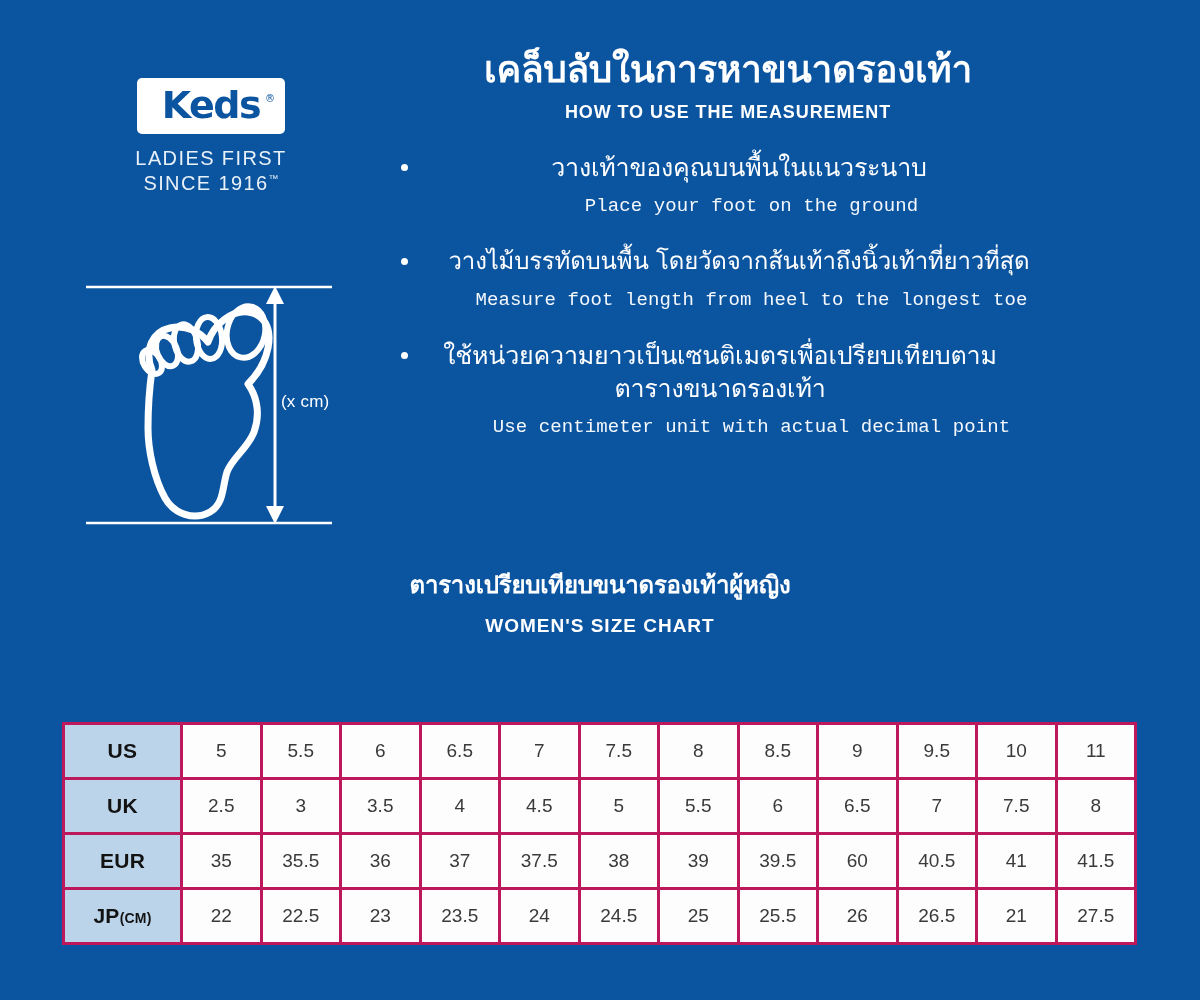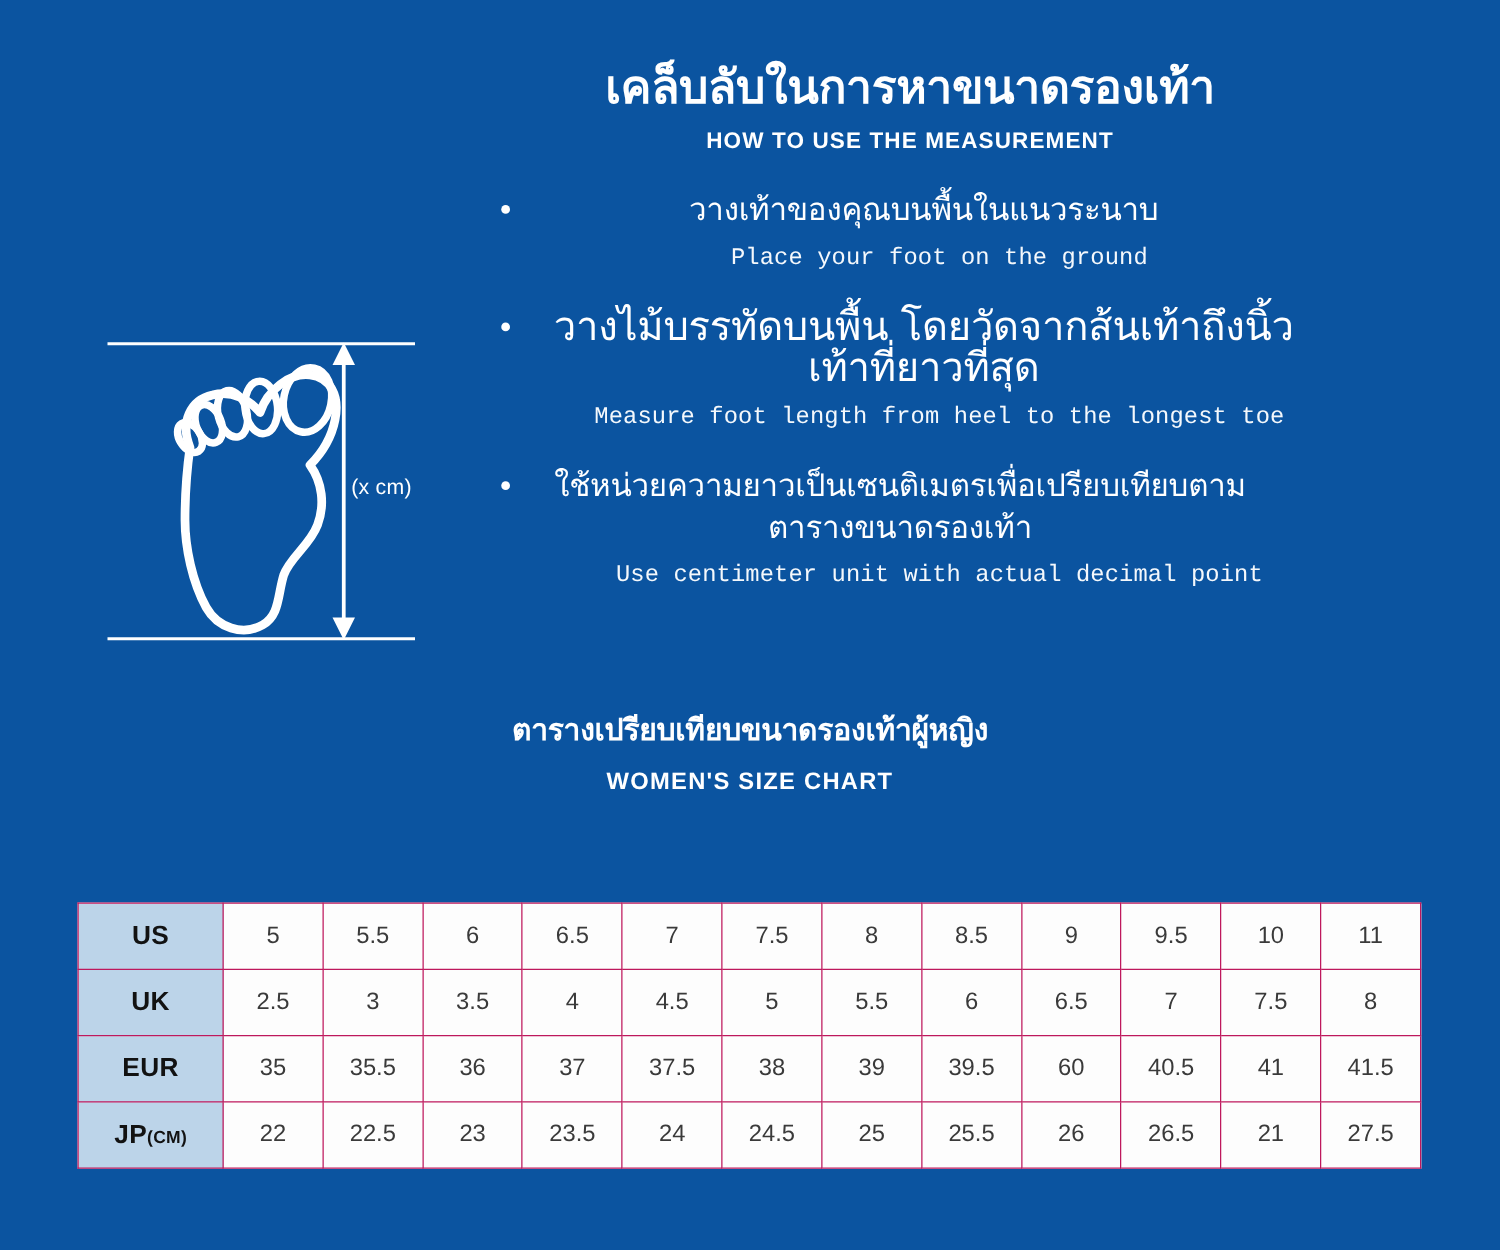--- a/index.html
+++ b/index.html
@@ -78,21 +78,21 @@
   .brand-tm {
     font-size: 10px;
     vertical-align: super;
     letter-spacing: 0;
   }
 
   
   .foot-wrap {
     position: absolute;
     left: 82px;
-    top: 268px;
+    top: 280px;
     width: 270px;
     height: 250px;
   }
   .foot-svg { display: block; }
   .xcm-label {
     position: absolute;
     left: 281px;
     top: 380px;
     font-size: 17px;
     color: #ffffff;
@@ -144,21 +144,21 @@
   }
   .step-en {
     font-family: Liberation Mono, monospace;
     font-size: 19px;
     line-height: 26px;
     margin-top: 9px;
     margin-left: 25px;
     letter-spacing: 0.1px;
     color: #f4f8fc;
   }
-  .step-2 .step-th { font-size: 32px; }
+  .step-2 .step-th { font-size: 24px; }
 
   
   .chart-section {
     position: absolute;
     left: 0;
     top: 565px;
     width: 1200px;
   }
   .chart-title-th {
     text-align: center;
@@ -183,21 +183,21 @@
     top: 157px;
     width: 1075px;
   }
   table.size-table {
     border-collapse: collapse;
     width: 1075px;
     table-layout: fixed;
     background: #ffffff;
   }
   table.size-table td, table.size-table th {
-    border: 1px solid #be185d;
+    border: 3px solid #be185d;
     height: 52px;
     text-align: center;
     vertical-align: middle;
     font-family: "Liberation Sans", sans-serif;
     font-size: 19px;
     color: #3a3a3a;
     padding: 0;
     background: #fdfdfd;
   }
   table.size-table th.row-head {
@@ -214,20 +214,28 @@
     letter-spacing: 0.2px;
   }
 </style>
 </head>
 <body>
 
 <div class="page">
 
   <div class="top-section">
 
+    <div class="brand">
+      <div class="logo-plate">
+        <span class="logo-word">Keds</span>
+        <span class="logo-reg">®</span>
+      </div>
+      <div class="brand-tag1">LADIES FIRST</div>
+      <div class="brand-tag2"><span>SINCE 1916</span><span class="brand-tm">™</span></div>
+    </div>
 
     <div class="foot-wrap">
       <svg class="foot-svg" width="270" height="250" viewBox="0 0 270 250">
 
         <line x1="4" y1="7" x2="250" y2="7" stroke="#ffffff" stroke-width="2.5"></line>
 
         <line x1="4" y1="243" x2="250" y2="243" stroke="#ffffff" stroke-width="2.5"></line>
 
         <path d="M70 90
                  C 62 70, 70 52, 88 48

